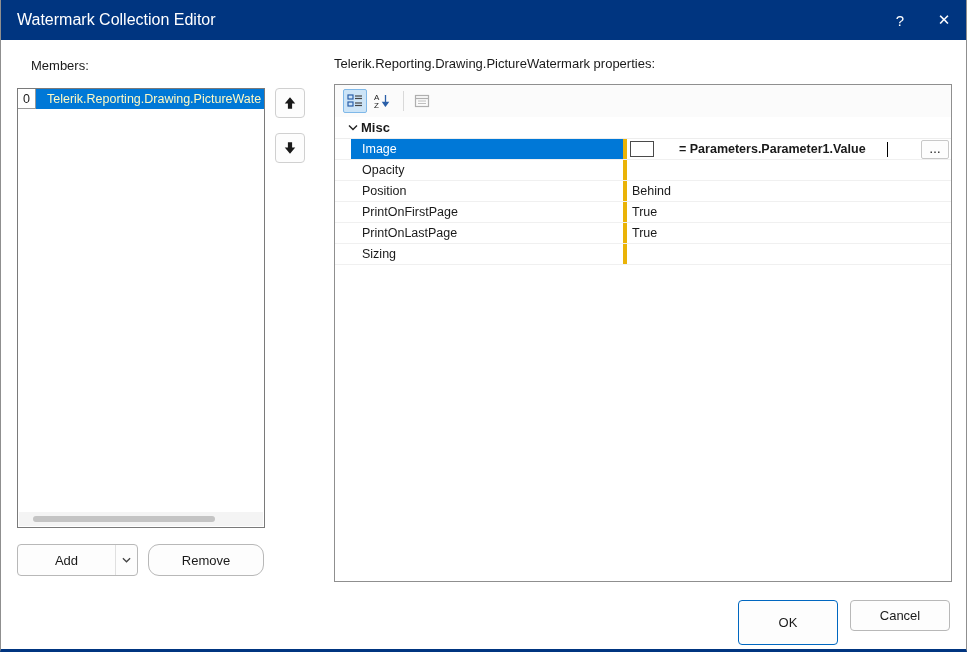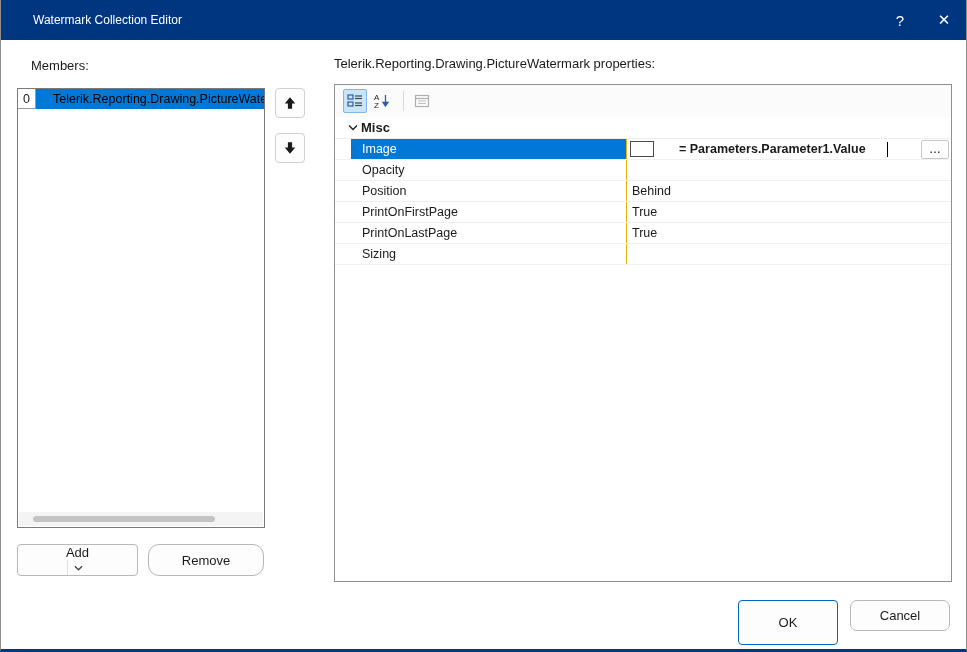--- a/index.html
+++ b/index.html
@@ -14,54 +14,54 @@
     font-size:13px;color:#1a1a1a;background:#ffffff;
     position:relative;overflow:hidden;
     border-left:1px solid #8f8f8f;border-right:1px solid #8f8f8f;
     border-bottom:3px solid var(--titlebar);
   }
   
   .titlebar{
     position:absolute;left:0;top:0;width:100%;height:40px;
     background:var(--titlebar);color:#fff;display:flex;align-items:center;
   }
-  .titlebar .title{padding-left:32px;font-size:12px;flex:1;}
+  .titlebar .title{padding-left:16px;font-size:16px;flex:1;}
   .tb-btn{width:44px;height:40px;display:flex;align-items:center;justify-content:center;
     font-size:15px;color:#fff;cursor:default;background:transparent;border:none;}
   
   .members-label{position:absolute;left:30px;top:58px;}
   .listbox{
     position:absolute;left:16px;top:88px;width:248px;height:440px;
     background:#fff;border:1px solid #7a7a7a;overflow:hidden;
   }
   .list-item{display:flex;height:20px;align-items:stretch;font-size:12.5px;}
   .idx-cell{
     width:18px;border:1px solid #9a9a9a;border-left:none;border-top:none;
     display:flex;align-items:center;justify-content:center;background:#fff;flex:0 0 18px;
   }
   .item-text{
-    flex:1;background:var(--selection);color:#000000;display:flex;align-items:center;
-    padding-left:17px;white-space:nowrap;overflow:hidden;
+    flex:1;background:var(--selection);color:#fef9c3;display:flex;align-items:center;
+    padding-left:11px;white-space:nowrap;overflow:hidden;
   }
   .hscroll{
     position:absolute;left:1px;right:1px;bottom:1px;height:14px;background:#f4f4f4;
   }
   .hthumb{position:absolute;left:14px;top:4px;width:182px;height:6px;background:#c4c4c4;border-radius:3px;}
   .move-btn{
     position:absolute;left:274px;width:30px;height:30px;background:#fdfdfd;
     border:1px solid #d0d0d0;border-radius:4px;display:flex;align-items:center;justify-content:center;
   }
   #move-up{top:88px;} #move-down{top:133px;}
   
   .btn{
     background:#fdfdfd;border:1px solid #b8b8b8;border-radius:4px;
     font-family:inherit;font-size:13px;color:#1a1a1a;
     display:flex;align-items:center;justify-content:center;
   }
-  .add-btn{position:absolute;left:16px;top:544px;width:121px;height:32px;padding:0;flex-direction:column;}
+  .add-btn{position:absolute;left:16px;top:544px;width:121px;height:32px;padding:0;}
   .add-btn .add-label{flex:1;text-align:center;}
   .add-split{width:22px;height:100%;border-left:1px solid #e0e0e0;display:flex;align-items:center;justify-content:center;}
   .remove-btn{position:absolute;left:147px;top:544px;width:116px;height:32px;border-radius:11px;}
   
   .props-header{position:absolute;left:333px;top:56px;}
   .propgrid{
     position:absolute;left:333px;top:84px;width:618px;height:498px;
     background:#fff;border:1px solid #8f8f8f;
   }
   .pg-toolbar{
@@ -77,36 +77,36 @@
   .pg-cat{
     height:22px;display:flex;align-items:center;border-bottom:1px solid #ededed;
     font-weight:bold;
   }
   .pg-cat .chev{width:16px;margin-left:10px;display:flex;align-items:center;justify-content:center;}
   .pg-cat .cat-label{margin-left:0;}
   .pg-row{height:21px;display:flex;align-items:stretch;border-bottom:1px solid #f0f0f0;font-size:12.5px;}
   .pg-gutter{flex:0 0 16px;}
   .pg-label{
     flex:0 0 276px;display:flex;align-items:center;padding-left:11px;
-    border-right:1px solid #eab308;white-space:nowrap;overflow:hidden;
+    border-right:4px solid #eab308;white-space:nowrap;overflow:hidden;
   }
   .pg-row.selected .pg-label{background:var(--selection);color:#fff;}
   .pg-value{flex:1;display:flex;align-items:center;padding-left:5px;white-space:nowrap;overflow:hidden;}
   .image-value{padding-left:3px;gap:20px;}
   .thumb{width:24px;height:16px;border:1px solid #4a4a4a;background:#fff;flex:0 0 24px;margin-right:5px;}
   .bold{font-weight:bold;}
   .caret-bar{width:1px;height:15px;background:#000;margin-left:1px;}
   .ellipsis-btn{
     margin-left:auto;margin-right:2px;width:28px;height:19px;background:#fdfdfd;
     border:1px solid #c8c8c8;border-radius:2px;font-size:12px;line-height:10px;
     display:flex;align-items:center;justify-content:center;font-family:inherit;
   }
   
   .ok-btn{position:absolute;left:737px;top:600px;width:100px;height:45px;border-color:var(--accent);}
-  .cancel-btn{position:absolute;left:849px;top:600px;width:100px;height:31px;border-radius:7px;}
+  .cancel-btn{position:absolute;left:849px;top:600px;width:100px;height:31px;}
   svg{display:block;}
 </style>
 </head>
 <body>
 
 <div class="titlebar">
   <div class="title">Watermark Collection Editor</div>
   <button class="tb-btn">?</button>
   <button class="tb-btn">✕</button>
 </div>

